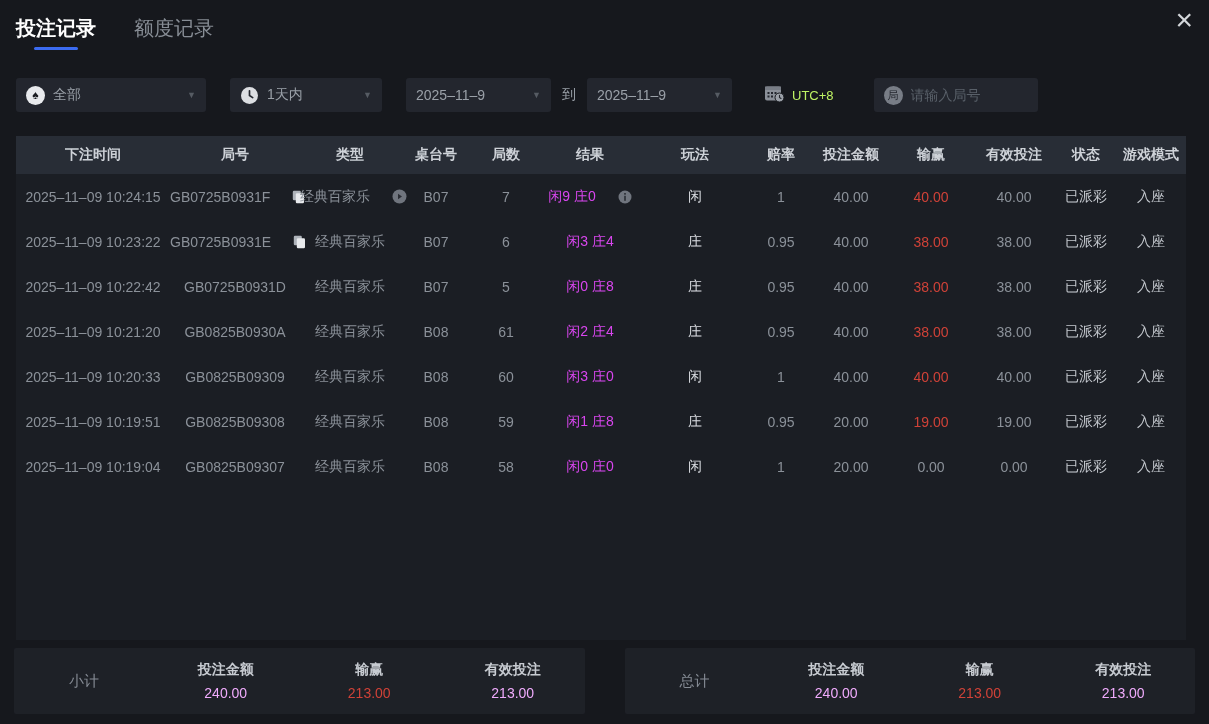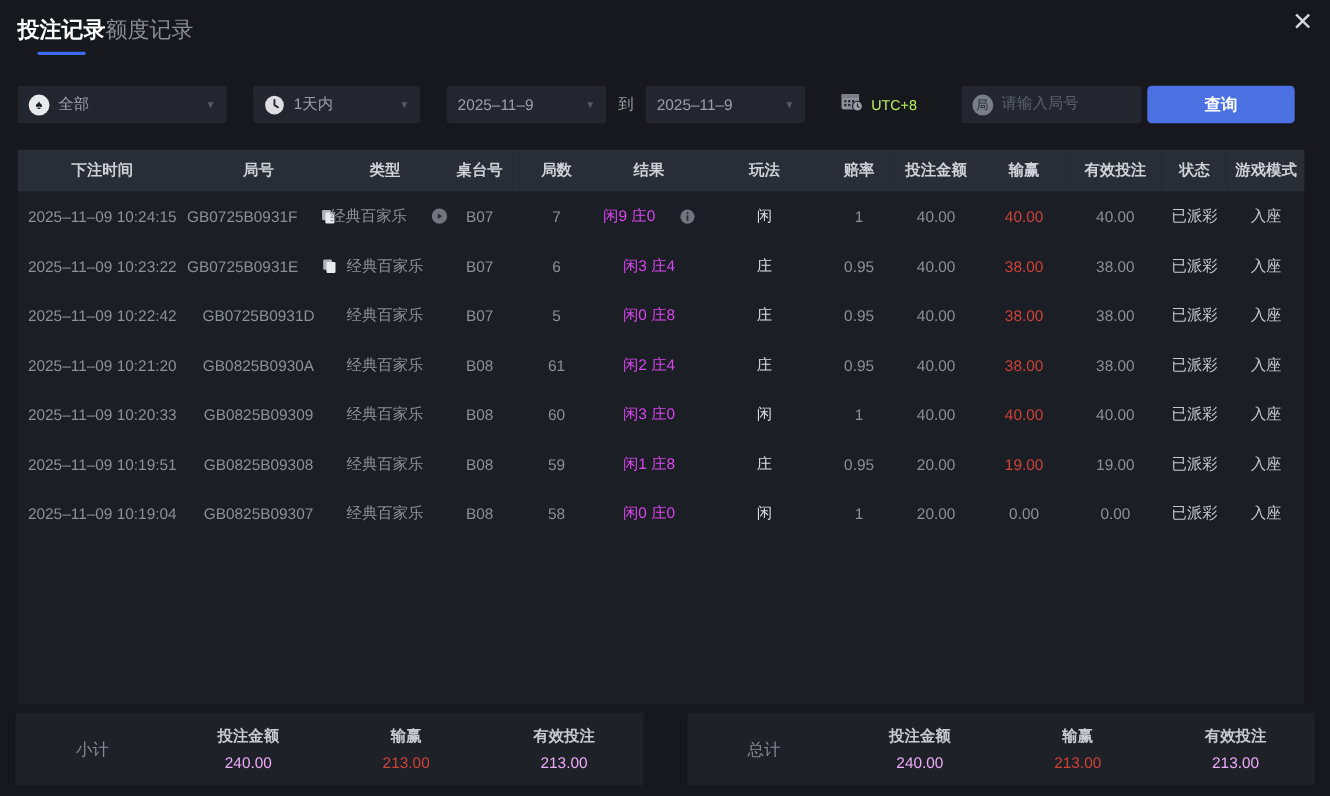--- a/index.html
+++ b/index.html
@@ -4,21 +4,21 @@
 <style>
   * { margin:0; padding:0; box-sizing:border-box; }
   html,body { width:1209px; height:724px; overflow:hidden; }
   body {
     background:#16181d;
     font-family:"Liberation Sans","DejaVu Sans",sans-serif;
     color:#8b9199;
     position:relative;
   }
   
-  .tabs { display:flex; padding:14px 16px 0 16px; align-items:flex-end;text-align:center; }
+  .tabs { display:flex; gap:38px; padding:14px 16px 0 16px; align-items:flex-end;text-align:center; }
   .tab { font-size:20px; color:#878d95; cursor:pointer; padding-bottom:12px; position:relative; line-height:28px; }
   .tab.active { color:#ffffff; font-weight:bold; }
   .tab.active::after {
     content:""; position:absolute; bottom:4px; left:50%; transform:translateX(-50%);
     width:44px; height:3px; background:#3b6bf1; border-radius:2px;
   }
   .close-btn {
     position:absolute; top:4px; right:16px; font-size:30px; line-height:32px;
     color:#d4d7db; cursor:pointer; font-weight:300;
   }
@@ -32,21 +32,21 @@
   .ctl.category { width:190px; }
   .ctl.range { width:152px; margin-left:24px; }
   .ctl.date { width:145px; margin-left:24px; }
   .ctl.date2 { width:145px; margin-left:0; }
   .to-label { margin:0 11px; font-size:14px; color:#9aa0a8; }
   .tz { margin-left:32px; display:flex; align-items:center; gap:7px; }
   .tz-label { font-size:13px; color:#bef264; }
   .ctl.round-input { margin-left:40px; width:164px; cursor:text; }
   .ctl.round-input input {
     background:transparent; border:none; outline:none; color:#9aa0a8;
-    font-size:14px; width:110px; font-family:Liberation Serif, serif;
+    font-size:14px; width:110px; font-family:Liberation Sans, sans-serif;
   }
   .ctl.round-input input::placeholder { color:#596069; }
   .circle-icon {
     width:19px; height:19px; border-radius:50%; display:inline-flex;
     align-items:center; justify-content:center; flex:0 0 auto; margin-right:8px;
   }
   .circle-icon.white { background:#e8eaed; color:#1a1c21; font-size:12px; }
   .circle-icon.gray { background:#787d86; color:#23262e; font-size:11px; }
   .search-btn {
     margin-left:auto; width:134px; height:34px; background:#4a70e2; border:none;
@@ -129,21 +129,20 @@
         <circle cx="15.5" cy="13.5" r="4.5" fill="#9ba0a8" stroke="#16181d" stroke-width="1"></circle>
         <path d="M15.5 11.4v2.1l1.5 1" stroke="#23262e" stroke-width="1.1" fill="none" stroke-linecap="round"></path>
       </svg>
     </span>
     <span class="tz-label">UTC+8</span>
   </div>
   <div class="ctl round-input">
     <span class="circle-icon gray">局</span>
     <input type="text" placeholder="请输入局号" style="">
   </div>
-  <button class="search-btn">查询</button>
 </div>
 
 <div class="table-wrap">
   <table>
     <colgroup>
       <col class="w1">
         <col class="w2">
         <col class="w3">
         <col class="w4">
         <col class="w5">

